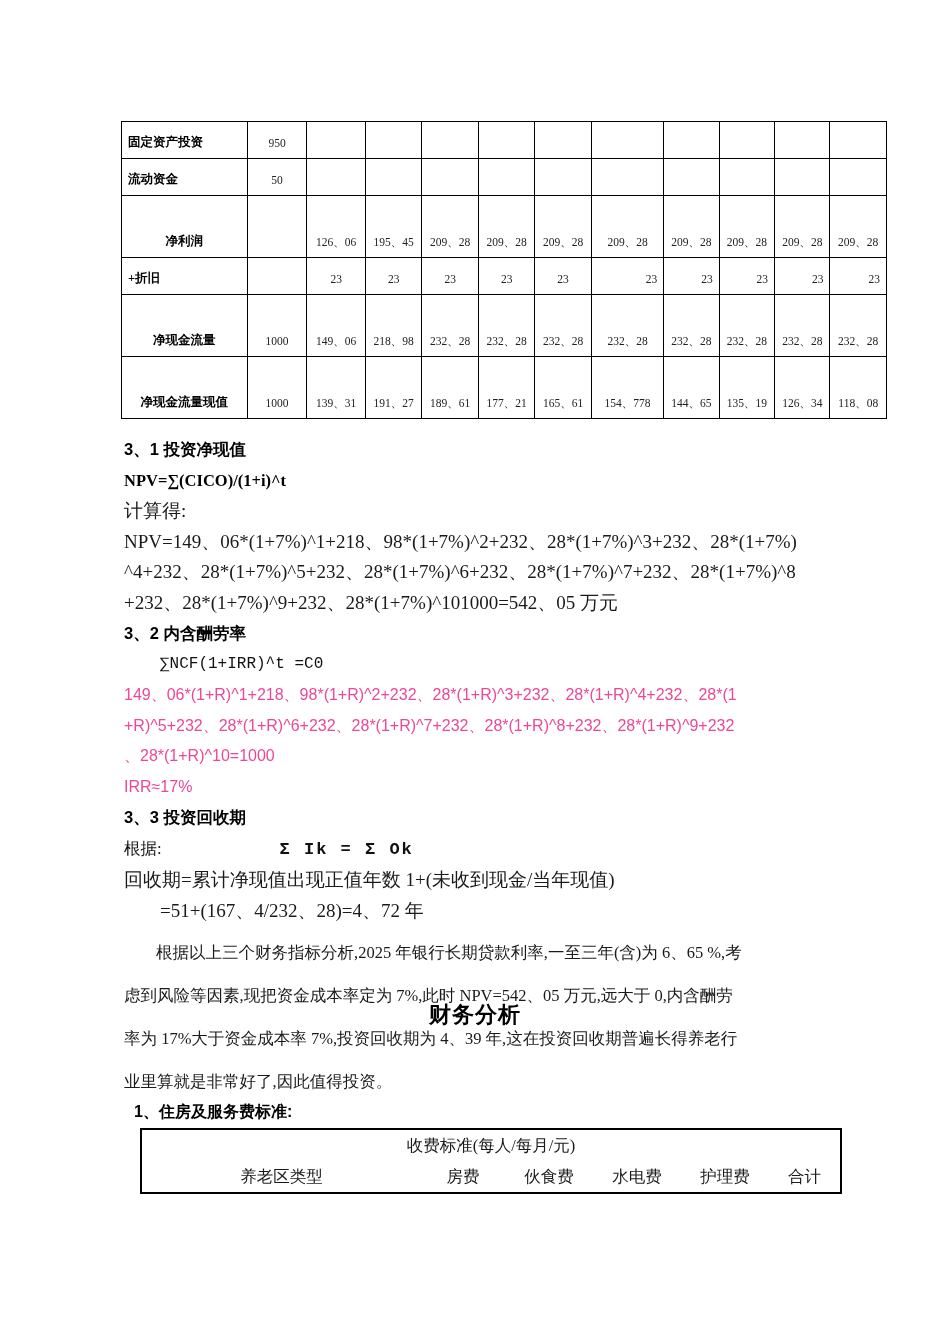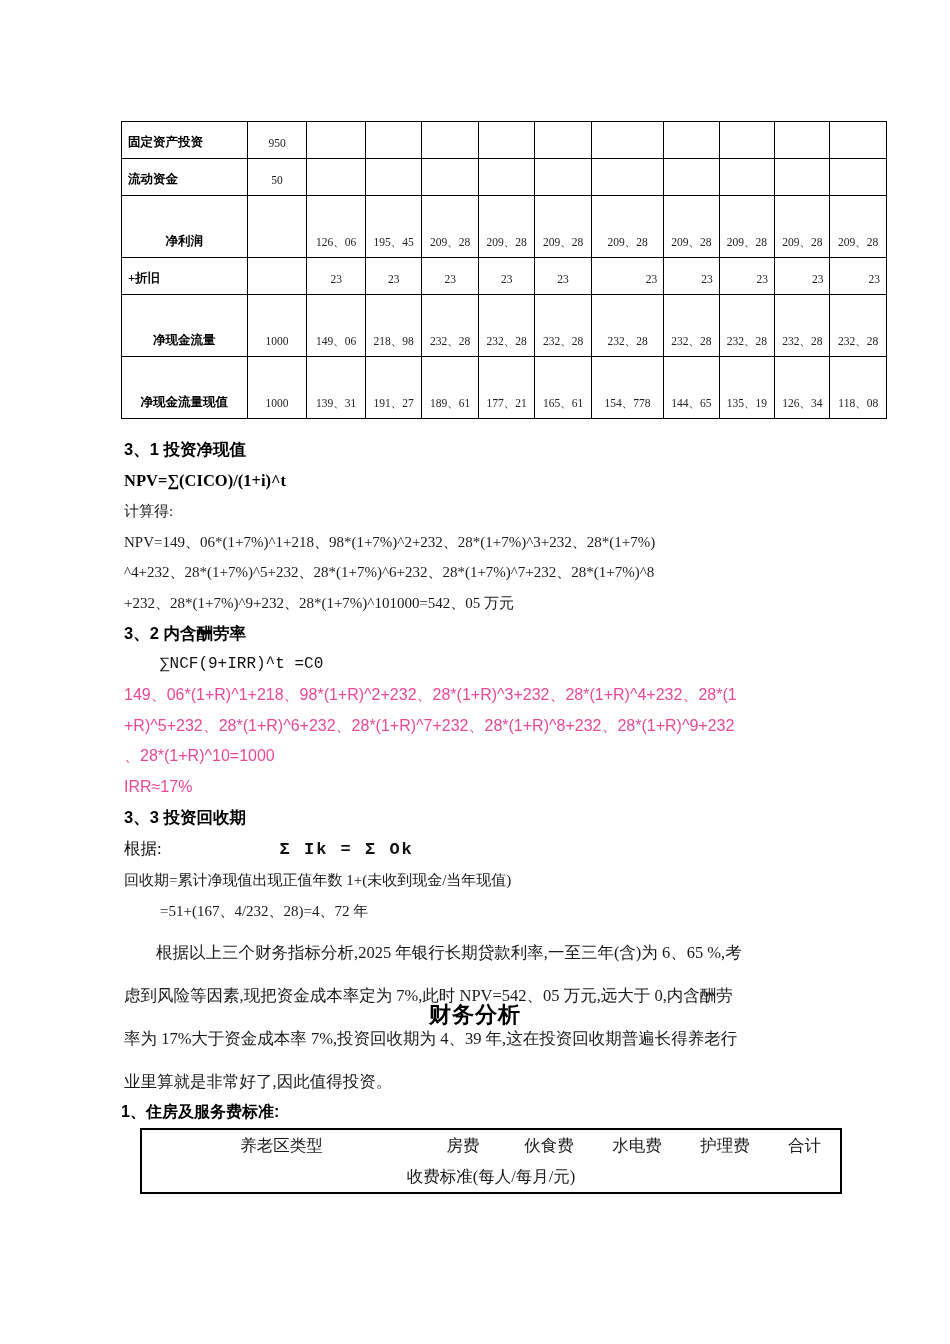--- a/index.html
+++ b/index.html
@@ -75,21 +75,21 @@
   .c11 { width: 53px; }
 
   
   .body-text {
     position: absolute;
     left: 124px;
     top: 434px;
     width: 700px;
   }
   .line {
-    font-size: 15px;
+    font-size: 19px;
     line-height: 30.5px;
     white-space: nowrap;
     color: #1a1a1a;
     font-family: "Liberation Serif", "DejaVu Serif", serif;
   }
   .h3 {
     font-weight: bold;
     font-size: 16.5px;
     line-height: 31px;
     font-family: "Liberation Sans", "DejaVu Sans", sans-serif;
@@ -145,21 +145,21 @@
     width: 950px;
     text-align: center;
     font-family: "Liberation Sans", "DejaVu Sans", sans-serif;
     font-weight: bold;
     font-size: 22px;
     color: #000;
     letter-spacing: 1px;
   }
   .sub-heading {
     position: absolute;
-    left: 121px;
+    left: 134px;
     top: 1102px;
     font-family: "Liberation Sans", "DejaVu Sans", sans-serif;
     font-weight: bold;
     font-size: 16px;
     color: #000;
   }
 
   
   .fee-table-wrap {
     position: absolute;
@@ -306,21 +306,21 @@
   <div class="body-text">
 
     <div class="h3">3、1 投资净现值</div>
     <div class="bold-formula">NPV=∑(CICO)/(1+i)^t</div>
     <div class="line">计算得:</div>
     <div class="line">NPV=149、06*(1+7%)^1+218、98*(1+7%)^2+232、28*(1+7%)^3+232、28*(1+7%)</div>
     <div class="line">^4+232、28*(1+7%)^5+232、28*(1+7%)^6+232、28*(1+7%)^7+232、28*(1+7%)^8</div>
     <div class="line">+232、28*(1+7%)^9+232、28*(1+7%)^101000=542、05 万元</div>
 
     <div class="h3">3、2 内含酬劳率</div>
-    <div class="mono-formula">∑NCF(9+IRR)^t =C0</div>
+    <div class="mono-formula">∑NCF(1+IRR)^t =C0</div>
     <div class="sans-line">149、06*(1+R)^1+218、98*(1+R)^2+232、28*(1+R)^3+232、28*(1+R)^4+232、28*(1</div>
     <div class="sans-line">+R)^5+232、28*(1+R)^6+232、28*(1+R)^7+232、28*(1+R)^8+232、28*(1+R)^9+232</div>
     <div class="sans-line">、28*(1+R)^10=1000</div>
     <div class="sans-line">IRR≈17%</div>
 
     <div class="h3">3、3 投资回收期</div>
     <div class="sum-line"><span>根据:</span><span class="spacer"></span><span class="sym">Σ Ik = Σ Ok</span></div>
     <div class="line">回收期=累计净现值出现正值年数 1+(未收到现金/当年现值)</div>
     <div class="line indent-1">=51+(167、4/232、28)=4、72 年</div>
 
@@ -338,27 +338,27 @@
       <colgroup>
         <col class="fee-w0">
           <col class="fee-w1">
           <col class="fee-w2">
           <col class="fee-w3">
           <col class="fee-w4">
           <col class="fee-w5">
       </colgroup>
       <tbody>
         <tr>
+          <td colspan="6">收费标准(每人/每月/元)</td>
+        </tr>
+        <tr>
           <td>养老区类型</td>
           <td>房费</td>
           <td>伙食费</td>
           <td>水电费</td>
           <td>护理费</td>
           <td>合计</td>
         </tr>
-        <tr>
-          <td colspan="6">收费标准(每人/每月/元)</td>
-        </tr>
       </tbody>
     </table>
   </div>
 
 </div>
 
 </body></html>

